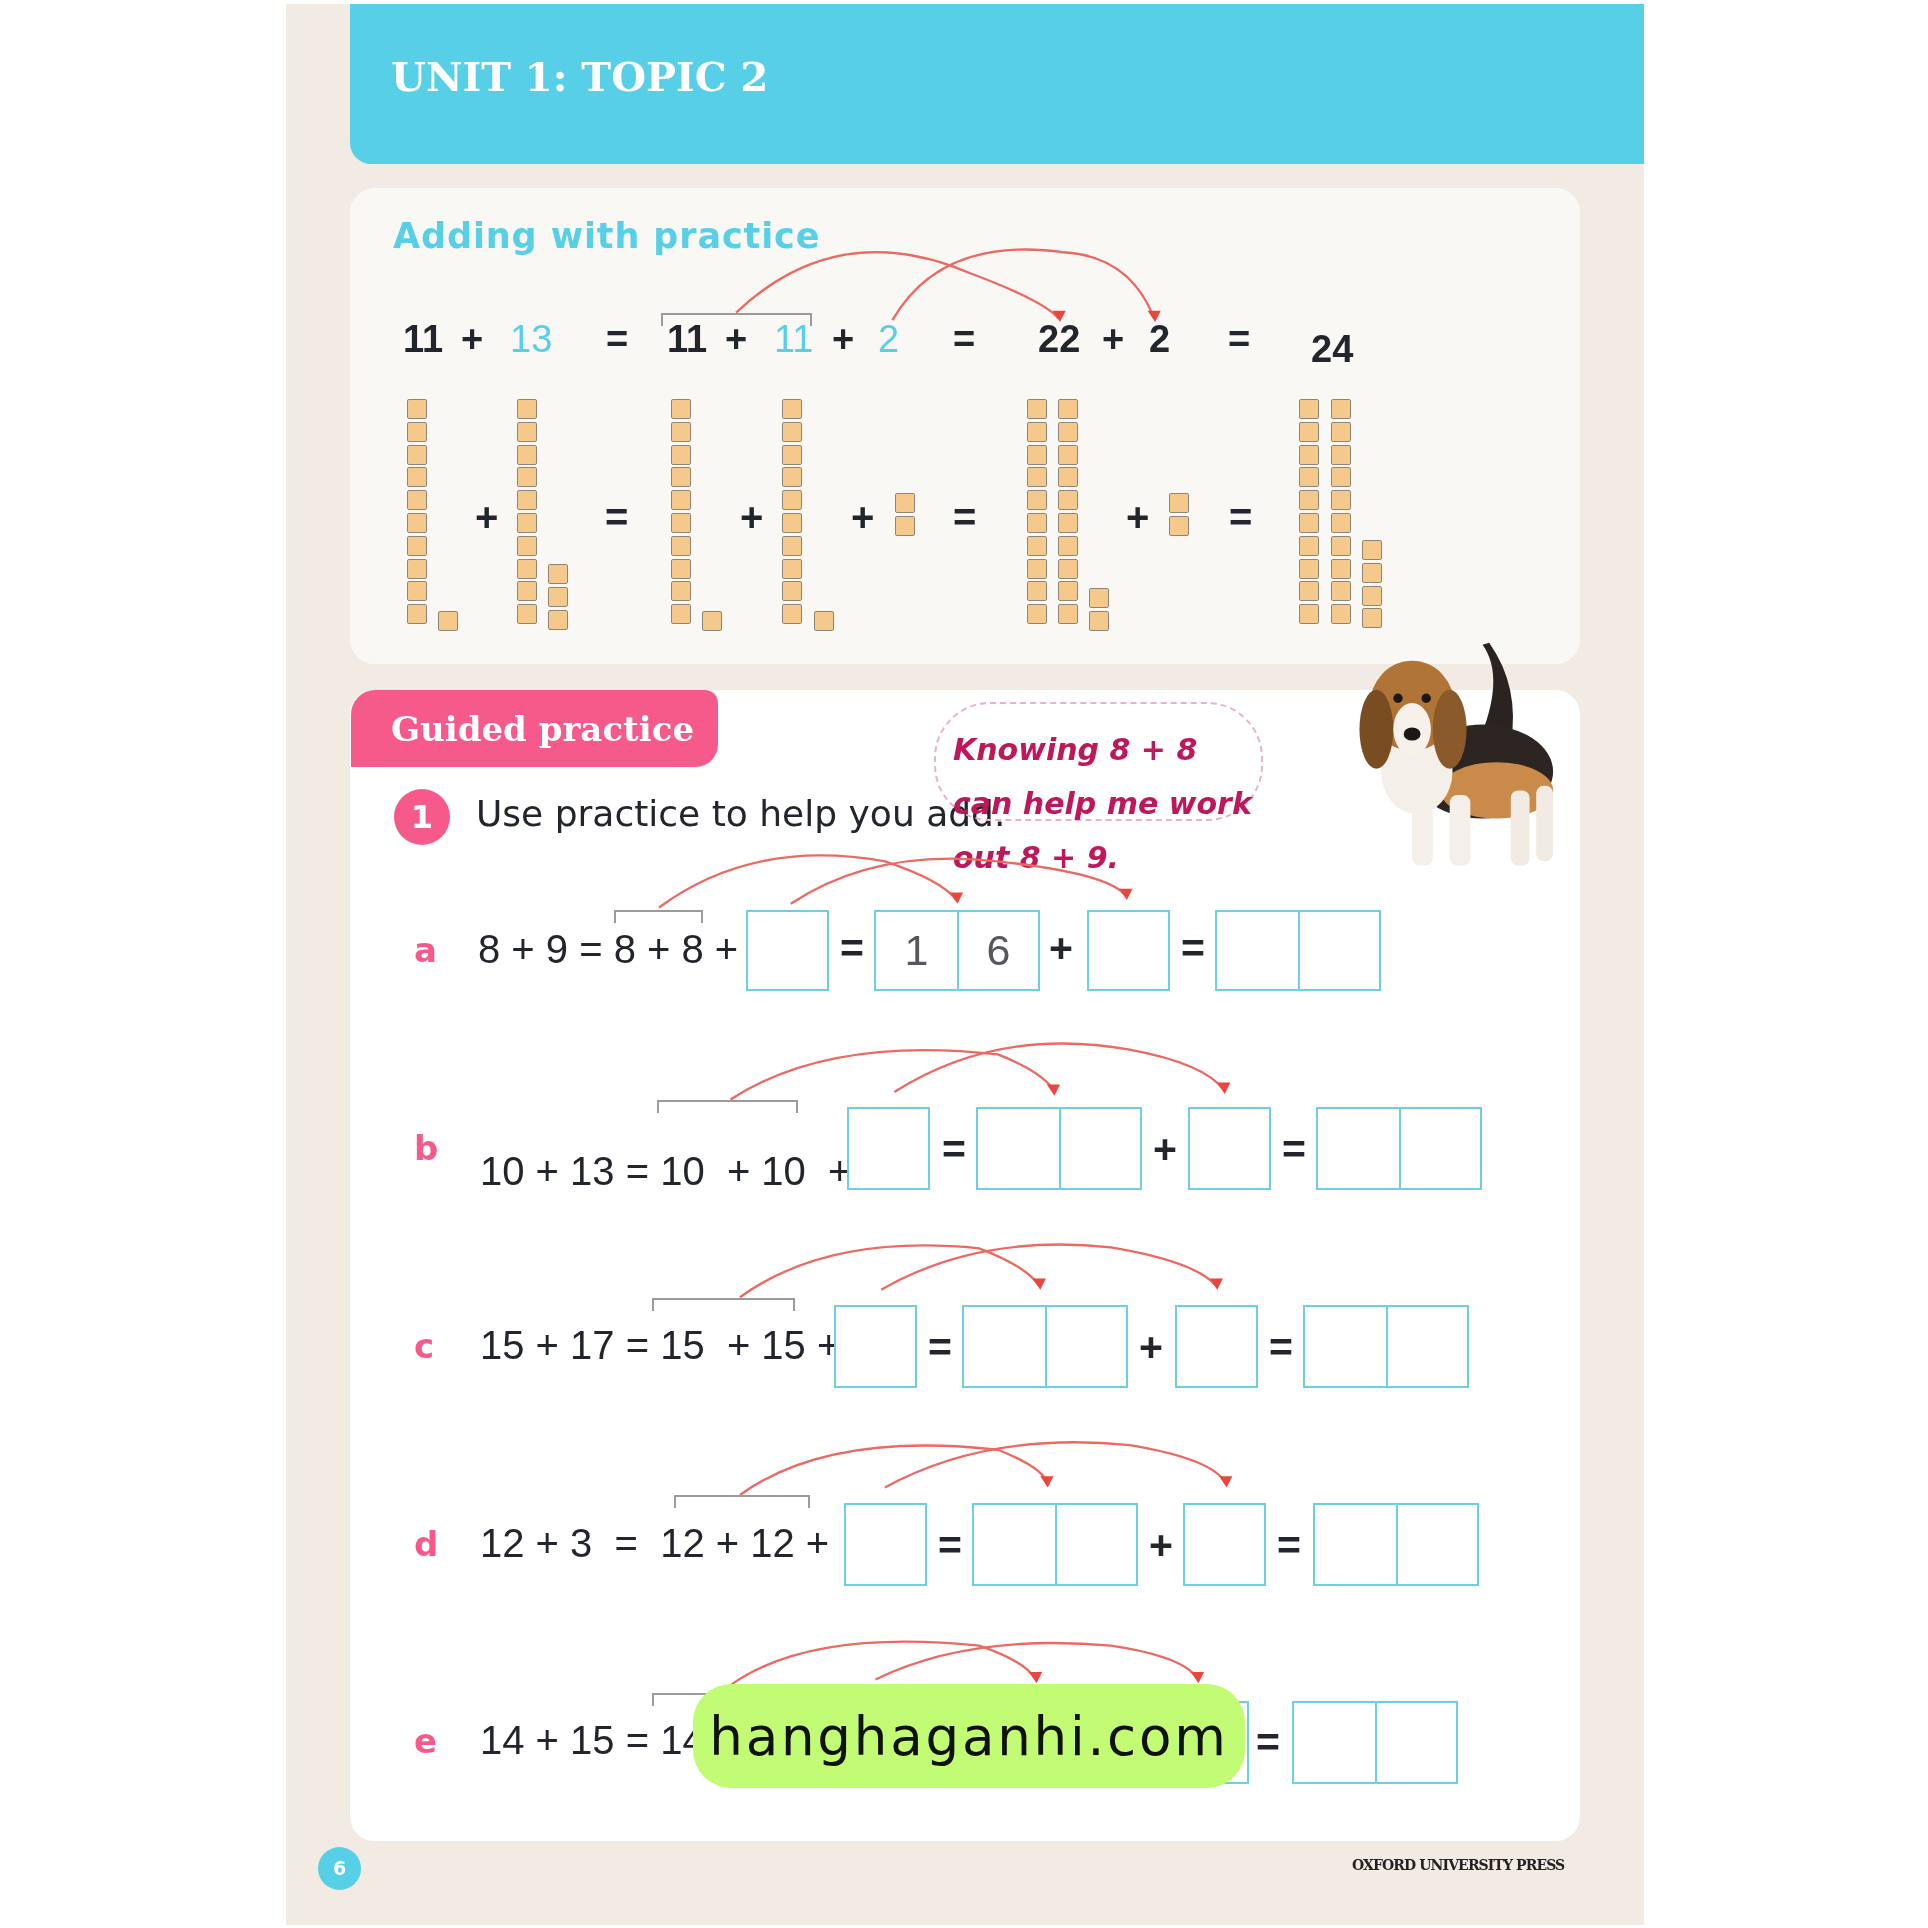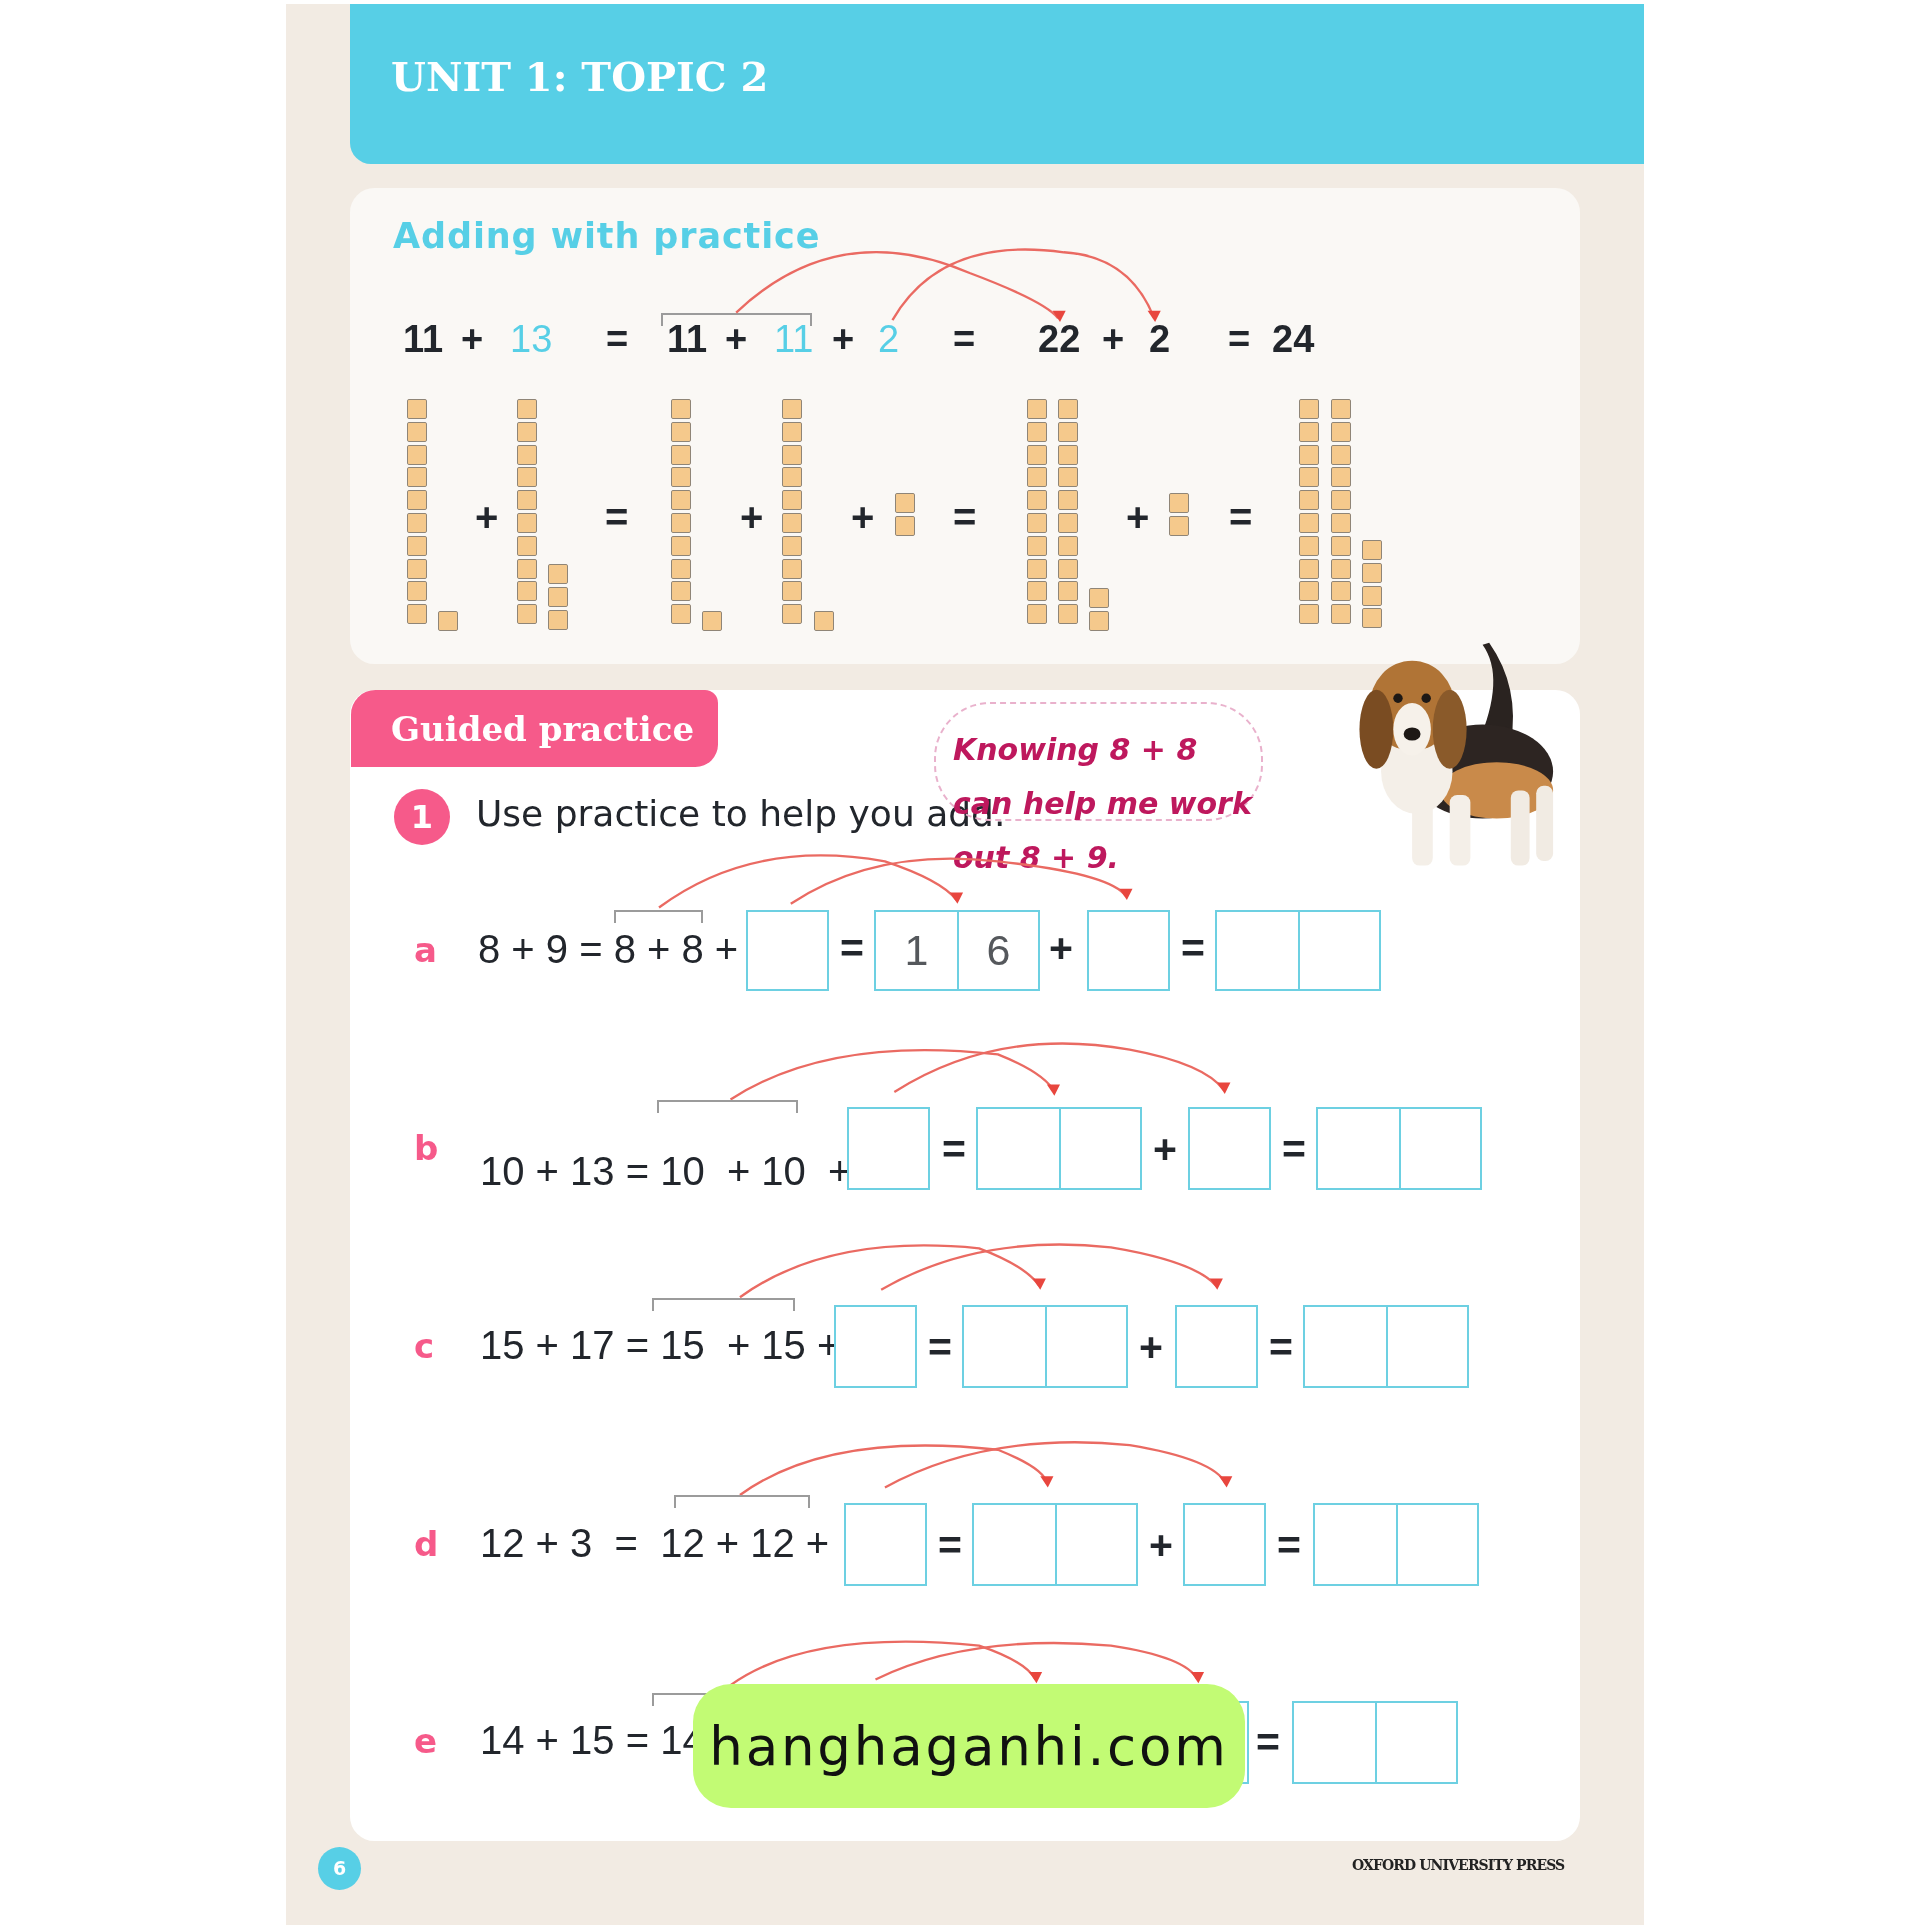--- a/index.html
+++ b/index.html
@@ -40,21 +40,21 @@
   .box { position:absolute; border:2.8px solid #6dd0e2; background:#fff; box-sizing:border-box;
          font-size:43px; color:#55585c; text-align:center; font-family:"Liberation Sans", sans-serif; }
   .box2 .cell { position:absolute; top:0; bottom:0; width:50%; box-sizing:border-box; display:flex;
                 align-items:center; justify-content:center; }
   .box2 .cell.right { left:50%; border-left:2.8px solid #6dd0e2; }
   .box2 .cell.left { left:0; }
   .sym { position:absolute; font-size:41px; font-weight:bold; color:#22262c; font-family:"Liberation Sans", sans-serif; }
   .bracket { position:absolute; height:13px; border:2.8px solid #9b9b9b; border-bottom:none; box-sizing:border-box; }
   svg.arrows { position:absolute; left:0; top:0; width:1928px; height:1928px; pointer-events:none; }
   .dog { position:absolute; left:1318px; top:640px; width:254px; height:235px; }
-  .watermark { position:absolute; left:693px; top:1684px; width:552px; height:124px; background:#c2fb74;
+  .watermark { position:absolute; left:693px; top:1684px; width:552px; height:104px; background:#c2fb74;
                border-radius:38px; display:flex; align-items:center; justify-content:center;
                font-size:53px; color:#111; letter-spacing:2.8px; font-family:"DejaVu Sans", sans-serif; }
   .page-num { position:absolute; left:318px; top:1847px; width:43px; height:43px; border-radius:50%;
               background:#57cfe6; color:#fff; font-size:19px; font-weight:bold; text-align:center; line-height:43px; }
   .publisher { position:absolute; left:1352px; top:1857px; font-size:14px; font-weight:bold; color:#222;
                font-family:"DejaVu Serif", serif; letter-spacing:-0.9px; }
 </style>
 </head>
 <body>
 
@@ -75,21 +75,21 @@
 <span class="eq-top" style="left:667px;">11</span>
 <span class="eq-top" style="left:725px;">+</span>
 <span class="eq-top light" style="left:774px;">11</span>
 <span class="eq-top" style="left:832px;">+</span>
 <span class="eq-top light" style="left:878px;">2</span>
 <span class="eq-top" style="left:953px;">=</span>
 <span class="eq-top" style="left:1038px;">22</span>
 <span class="eq-top" style="left:1102px;">+</span>
 <span class="eq-top" style="left:1149px;">2</span>
 <span class="eq-top" style="left:1228px;">=</span>
-<span class="eq-top" style="left:1272px;">24</span>
+<span class="eq-top" style="left:1311px;margin-top:10px;">24</span>
 
 <div class="bracket" style="left:661px; top:313px; width:151px;"></div>
 
 <div id="cubes">
     <div class="cube-col" style="left: 407px; top: 399px;">
       <div class="cube"></div>
       <div class="cube"></div>
       <div class="cube"></div>
       <div class="cube"></div>
       <div class="cube"></div>

